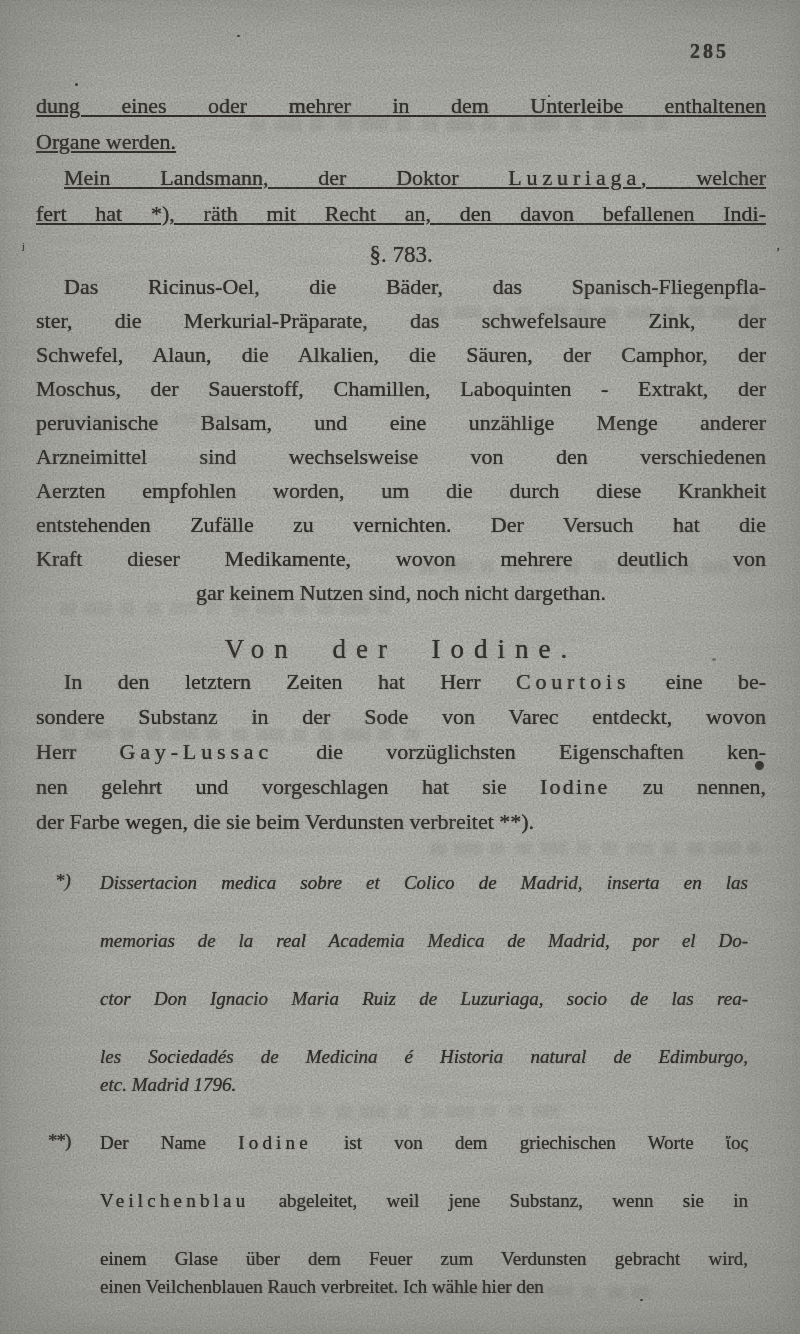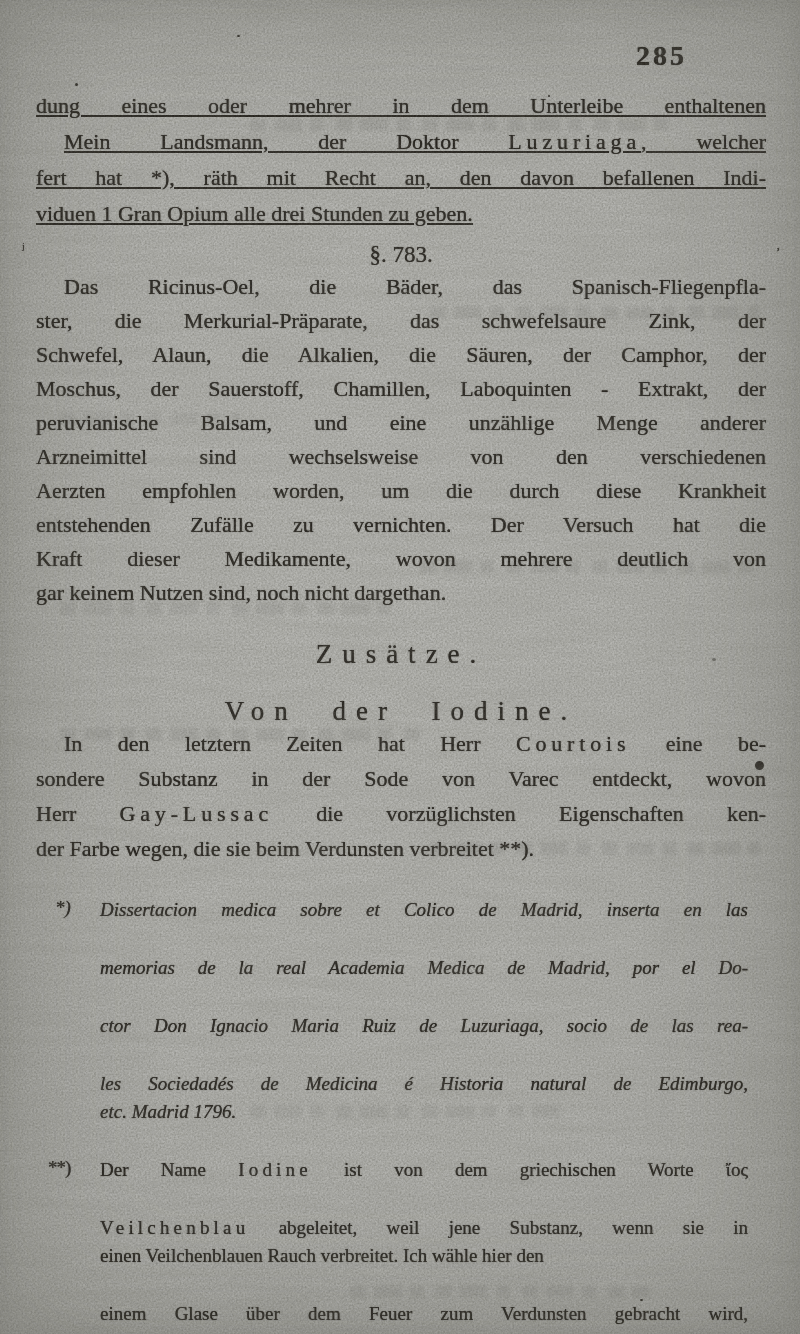--- a/index.html
+++ b/index.html
@@ -6,32 +6,32 @@
   body{
     width:800px;height:1334px;position:relative;overflow:hidden;
     background:radial-gradient(ellipse at 45% 40%, #b9b9b5 0%, #b4b4b0 55%, #ababa7 100%);
     font-family:"Liberation Serif","DejaVu Serif",serif;
     color:#26231e;
   }
   .page{position:absolute;inset:0;}
   .ink{ text-shadow:0 0 0.7px rgba(35,32,27,.9), 0 0 1.4px rgba(35,32,27,.25); }
 
   .pageno{
-    position:absolute;top:40px;left:636px;font-size:28px;font-weight:700;
+    position:absolute;top:40px;left:690px;font-size:20px;font-weight:700;
     letter-spacing:3px;
   }
 
   .col{position:absolute;left:36px;top:88px;width:730px;font-size:22px;}
 
   .para .line{text-align:left;}
   .para .line.j{text-align:justify;text-align-last:justify;}
   .line.ind{text-indent:28px;}
 
   .lh36 .line{line-height:36px;text-decoration:underline;}
-  .lh34 .line{line-height:34px;}
+  .lh34 .line{line-height:34px;text-align:center;}
   .lh35 .line{line-height:35px;}
 
   .sp{letter-spacing:.22em;}
   .sp2{letter-spacing:.10em;}
   .gr{}
 
   .h-section{font-size:23px;line-height:30px;margin:8px 0 0;text-align:center;font-weight:400;}
   .h-zus{font-size:27px;line-height:36px;margin:26px 0 0;text-align:center;font-weight:400;
          letter-spacing:10px;}
   .h-von{font-size:27px;line-height:30px;margin:24px 0 0;text-align:center;font-weight:400;
@@ -76,72 +76,72 @@
   <div class="ghost" style="top:842px;left:430px;width:330px;"></div>
   <div class="ghost" style="top:1105px;left:250px;width:310px;opacity:.055;"></div>
   <div class="ghost" style="top:1285px;left:350px;width:300px;opacity:.06;"></div>
 
   <div class="pageno">285</div>
 
   <div class="col">
 
     <div class="para lh36">
         <div class="line j"><span>dung eines oder mehrer in dem Unterleibe enthaltenen</span></div>
+        <div class="line"><span>Organe werden.</span></div>
       </div>
 
     <div class="para lh36">
         <div class="line j ind"><span>Mein Landsmann, der Doktor </span><span class="sp">Luzuriaga</span><span>, welcher</span></div>
         <div class="line j"><span>fert hat *), räth mit Recht an, den davon befallenen Indi-</span></div>
-        <div class="line"><span>viduen 1 Gran Opium alle drei Stunden zu geben.</span></div>
       </div>
 
     <div class="h-section">§. 783.</div>
 
     <div class="para lh34">
         <div class="line j ind"><span>Das Ricinus-Oel, die Bäder, das Spanisch-Fliegenpfla-</span></div>
         <div class="line j"><span>ster, die Merkurial-Präparate, das schwefelsaure Zink, der</span></div>
         <div class="line j"><span>Schwefel, Alaun, die Alkalien, die Säuren, der Camphor, der</span></div>
         <div class="line j"><span>Moschus, der Sauerstoff, Chamillen, Laboquinten - Extrakt, der</span></div>
         <div class="line j"><span>peruvianische Balsam, und eine unzählige Menge anderer</span></div>
         <div class="line j"><span>Arzneimittel sind wechselsweise von den verschiedenen</span></div>
         <div class="line j"><span>Aerzten empfohlen worden, um die durch diese Krankheit</span></div>
         <div class="line j"><span>entstehenden Zufälle zu vernichten. Der Versuch hat die</span></div>
         <div class="line j"><span>Kraft dieser Medikamente, wovon mehrere deutlich von</span></div>
         <div class="line"><span>gar keinem Nutzen sind, noch nicht dargethan.</span></div>
       </div>
 
-    <div class="h-zus">Zusätze.</div>
 
     <div class="h-von">Von der Iodine.</div>
 
     <div class="para lh35">
         <div class="line j ind"><span>In den letztern Zeiten hat Herr </span><span class="sp">Courtois</span><span> eine be-</span></div>
         <div class="line j"><span>sondere Substanz in der Sode von Varec entdeckt, wovon</span></div>
         <div class="line j"><span>Herr </span><span class="sp">Gay-Lussac</span><span> die vorzüglichsten Eigenschaften ken-</span></div>
+        <div class="line j"><span>nen gelehrt und vorgeschlagen hat sie </span><span class="sp2">Iodine</span><span> zu nennen,</span></div>
         <div class="line"><span>der Farbe wegen, die sie beim Verdunsten verbreitet **).</span></div>
       </div>
 
     <div class="fn fn1">
       <span class="marker">*)</span>
       <div>
           <div class="line j"><span>Dissertacion medica sobre et Colico de Madrid, inserta en las</span></div>
           <div class="line j"><span>memorias de la real Academia Medica de Madrid, por el Do-</span></div>
           <div class="line j"><span>ctor Don Ignacio Maria Ruiz de Luzuriaga, socio de las rea-</span></div>
           <div class="line j"><span>les Sociedadés de Medicina é Historia natural de Edimburgo,</span></div>
           <div class="line"><span>etc. Madrid 1796.</span></div>
         </div>
     </div>
 
     <div class="fn fn2">
       <span class="marker">**)</span>
       <div>
           <div class="line j"><span>Der Name </span><span class="sp">Iodine</span><span> ist von dem griechischen Worte </span><span class="gr">ἴος</span></div>
           <div class="line j"><span class="sp">Veilchenblau</span><span> abgeleitet, weil jene Substanz, wenn sie in</span></div>
+          <div class="line j"><span>einem Glase über dem Feuer zum Verdunsten gebracht wird,</span></div>
           <div class="line"><span>einen Veilchenblauen Rauch verbreitet.  Ich wähle hier den</span></div>
-          <div class="line j"><span>einem Glase über dem Feuer zum Verdunsten gebracht wird,</span></div>
         </div>
     </div>
 
   </div>
 
   <span class="mark" style="top:240px;left:22px;">ʲ</span>
   <span class="mark" style="top:244px;left:776px;font-size:13px;">’</span>
   <div class="speck" style="top:761px;left:755px;width:9px;height:9px;"></div>
   <div class="speck" style="top:83px;left:75px;width:3px;height:3px;"></div>
   <div class="speck" style="top:35px;left:237px;width:3px;height:2px;"></div>

